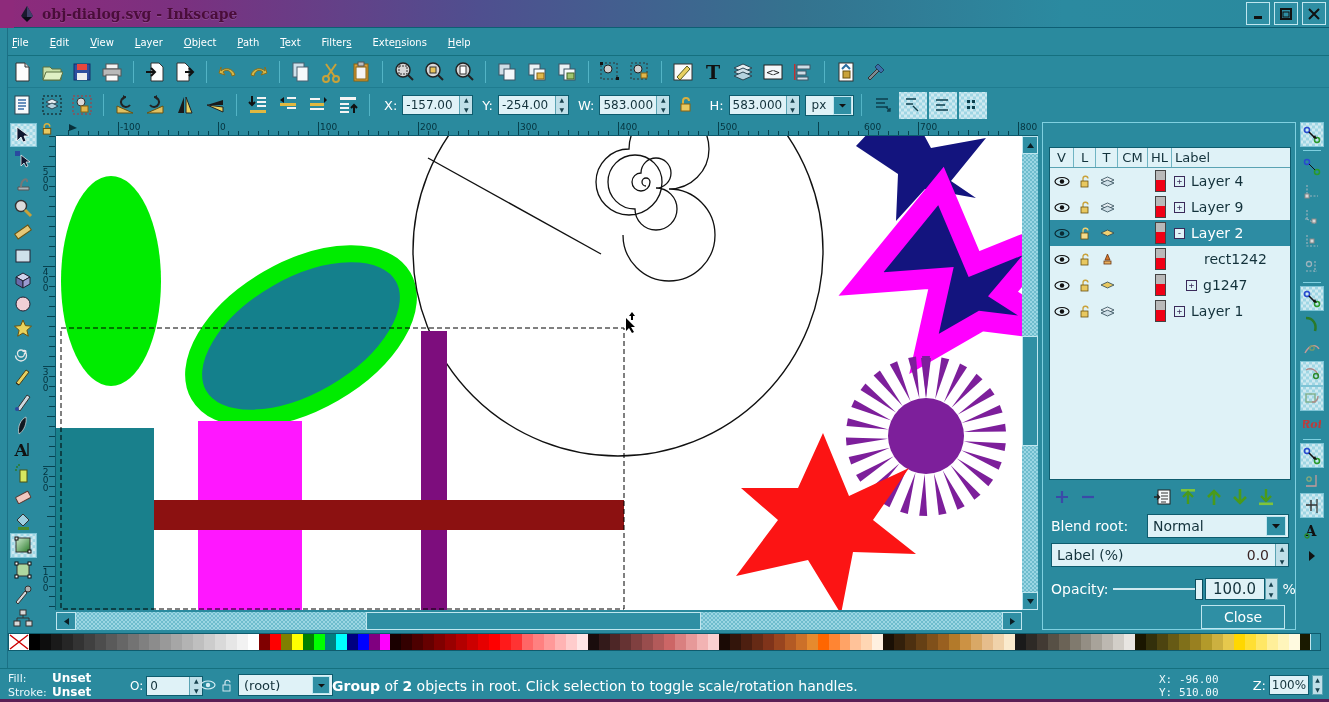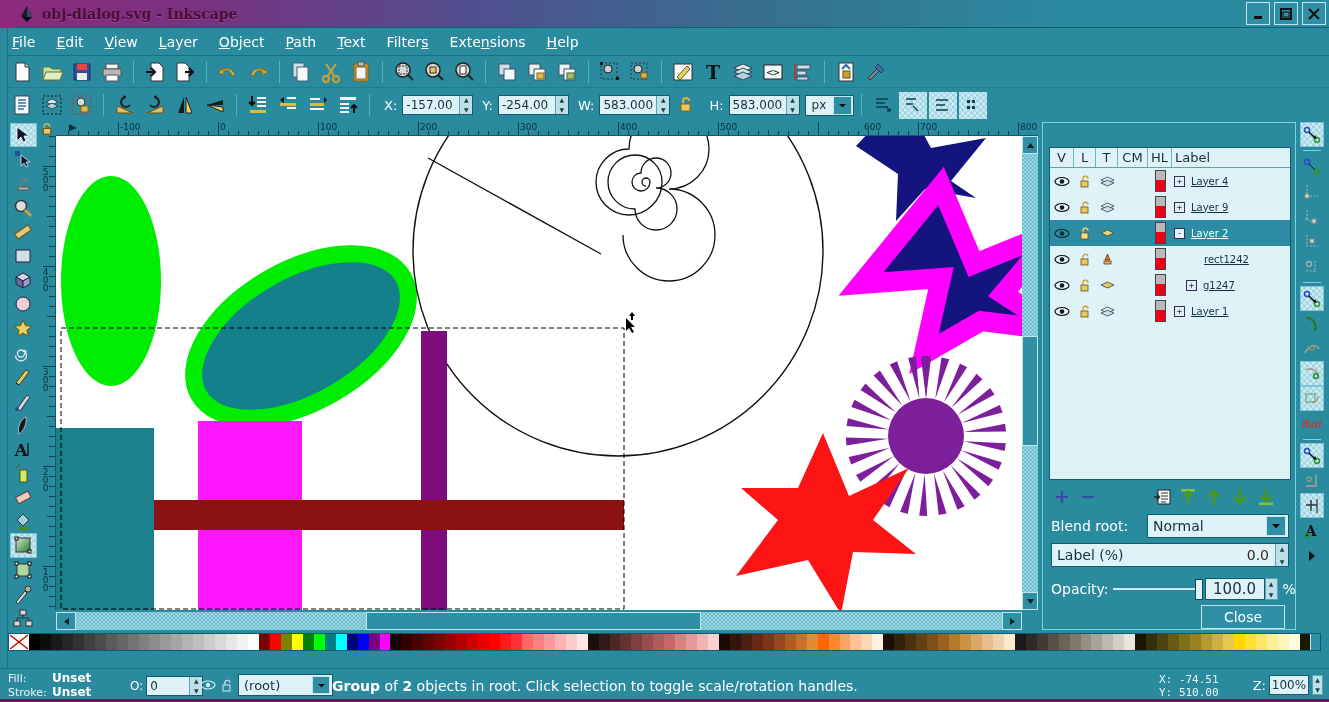--- a/index.html
+++ b/index.html
@@ -34,21 +34,21 @@
   }
   .win-btn.close { background:#2f8fa4; }
 
   
   .menubar {
     position:absolute; left:0; top:29px; width:1329px; height:27px;
     background:#2a8a9e; border-bottom:1px solid #15707f;
     display:flex; align-items:center; padding-left:12px; gap:21px;
   }
   .menu-item {
-    font-size:14px; color:#ffffff; cursor:default; white-space:nowrap;
+    font-size:10px; color:#ffffff; cursor:default; white-space:nowrap;
     font-family:"DejaVu Sans", sans-serif;
   }
   .menu-item u { text-decoration:underline; }
 
   
   .cmdbar {
     position:absolute; left:8px; top:57px; width:1321px; height:31px;
     background:#2a8a9e; display:flex; align-items:center; gap:2px;
     border-bottom:1px solid #1f7c90;
   }
@@ -148,21 +148,21 @@
                   justify-content:center; border-right:1px solid #6fb4c3; }
   .obj-row { display:flex; height:26px; align-items:center; background:#dff2f7; }
   .obj-row.sel { background:#2d8ca3; color:#fff; }
   .obj-cell { display:flex; align-items:center; justify-content:center; }
   .swatch { width:11px; height:22px; border:1px solid #444; }
   .swatch .top { height:9px; background:#b9b9b9; }
   .swatch .bot { height:11px; background:#f00015; }
   .expander { width:11px; height:11px; border:1px solid #3a2a5a; background:#dff2f7;
               display:flex; align-items:center; justify-content:center;
               font-size:9px; line-height:9px; color:#3a2a5a; font-family:"DejaVu Sans Mono", monospace;}
-  .obj-label { font-size:10px; color:#13323b; font-family:"DejaVu Sans", sans-serif;text-decoration:underline; }
+  .obj-label { font-size:14px; color:#13323b; font-family:"DejaVu Sans", sans-serif; }
   .obj-row.sel .obj-label { color:#ffffff; }
 
   .obj-actions { position:absolute; left:6px; top:362px; width:242px; height:24px;
                  display:flex; align-items:center; }
   .act-btn { width:26px; height:22px; display:flex; align-items:center; justify-content:center; }
 
   .obj-blend { position:absolute; left:8px; top:390px; width:238px; height:26px;
                display:flex; align-items:center; }
   .blend-label { font-size:14px; color:#fff; width:96px; }
   .combo { flex:1; height:24px; background:#dff2f7; border:1px solid #0e5c6e;
@@ -1490,21 +1490,21 @@
             </svg>
         </div>
       </div>
     </div>
 
     <div class="status-msg">
       <b>Group</b><span> of </span><b>2</b><span> objects in root. Click selection to toggle scale/rotation handles.</span>
     </div>
 
     <div class="coord-block">
-      <div><span>X:</span>&nbsp;<span>-74.51</span></div>
+      <div><span>X:</span>&nbsp;<span>-96.00</span></div>
       <div><span>Y:</span>&nbsp;<span>510.00</span></div>
     </div>
 
     <div class="zoom-block">
       <div style="font-size:13px;color:#fff">Z:</div>
       <div class="zoom-field">100%</div>
       <div class="zoom-sp">
           <span>▲</span>
           <span>▼</span>
         </div>

